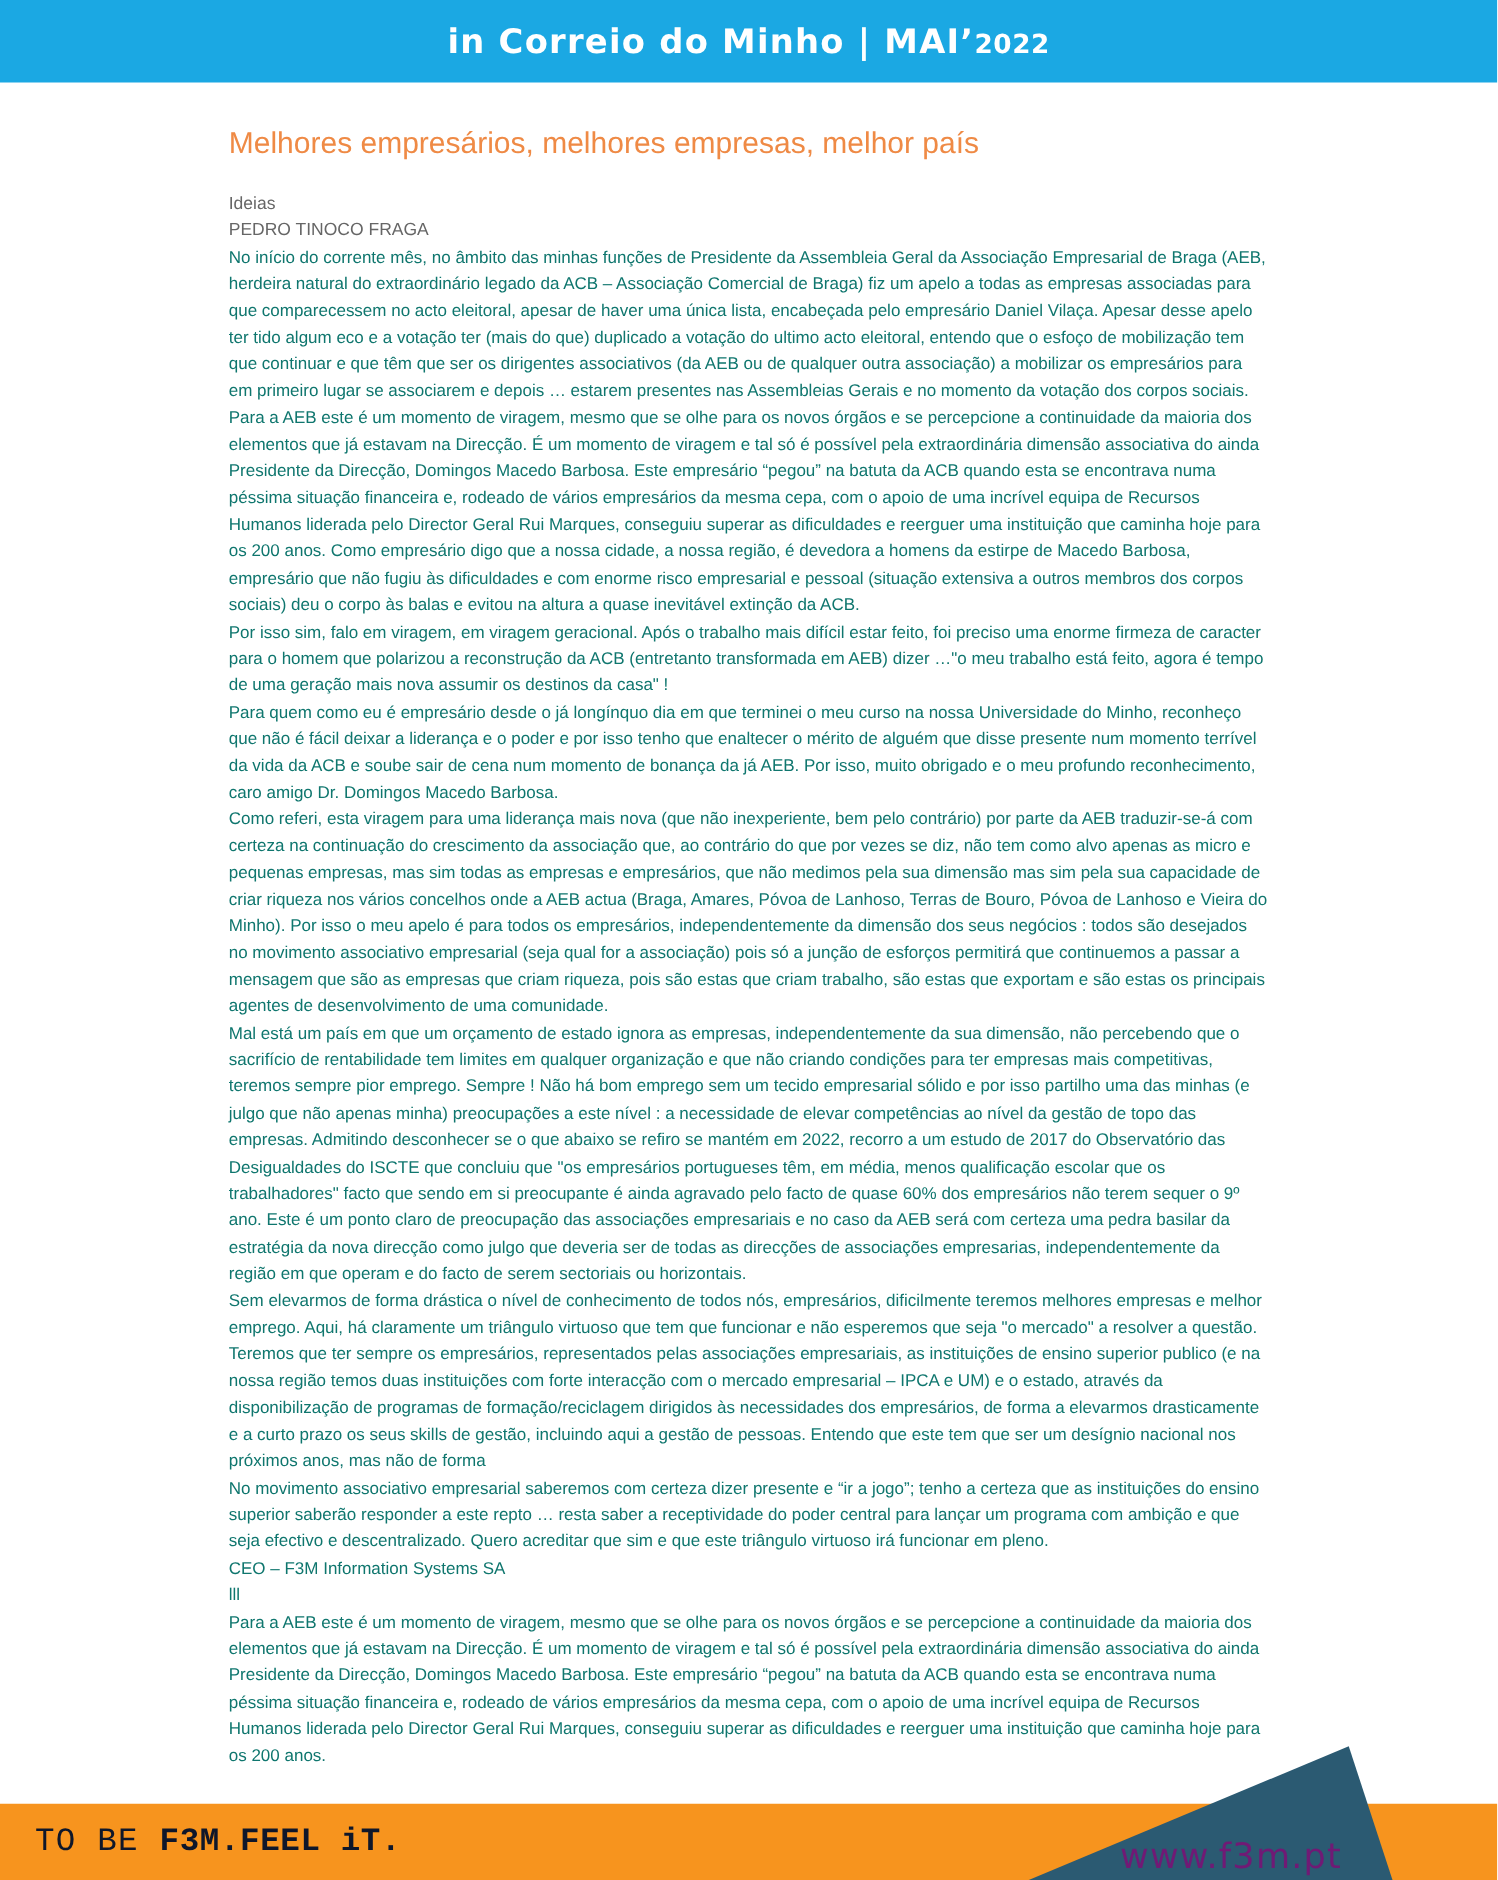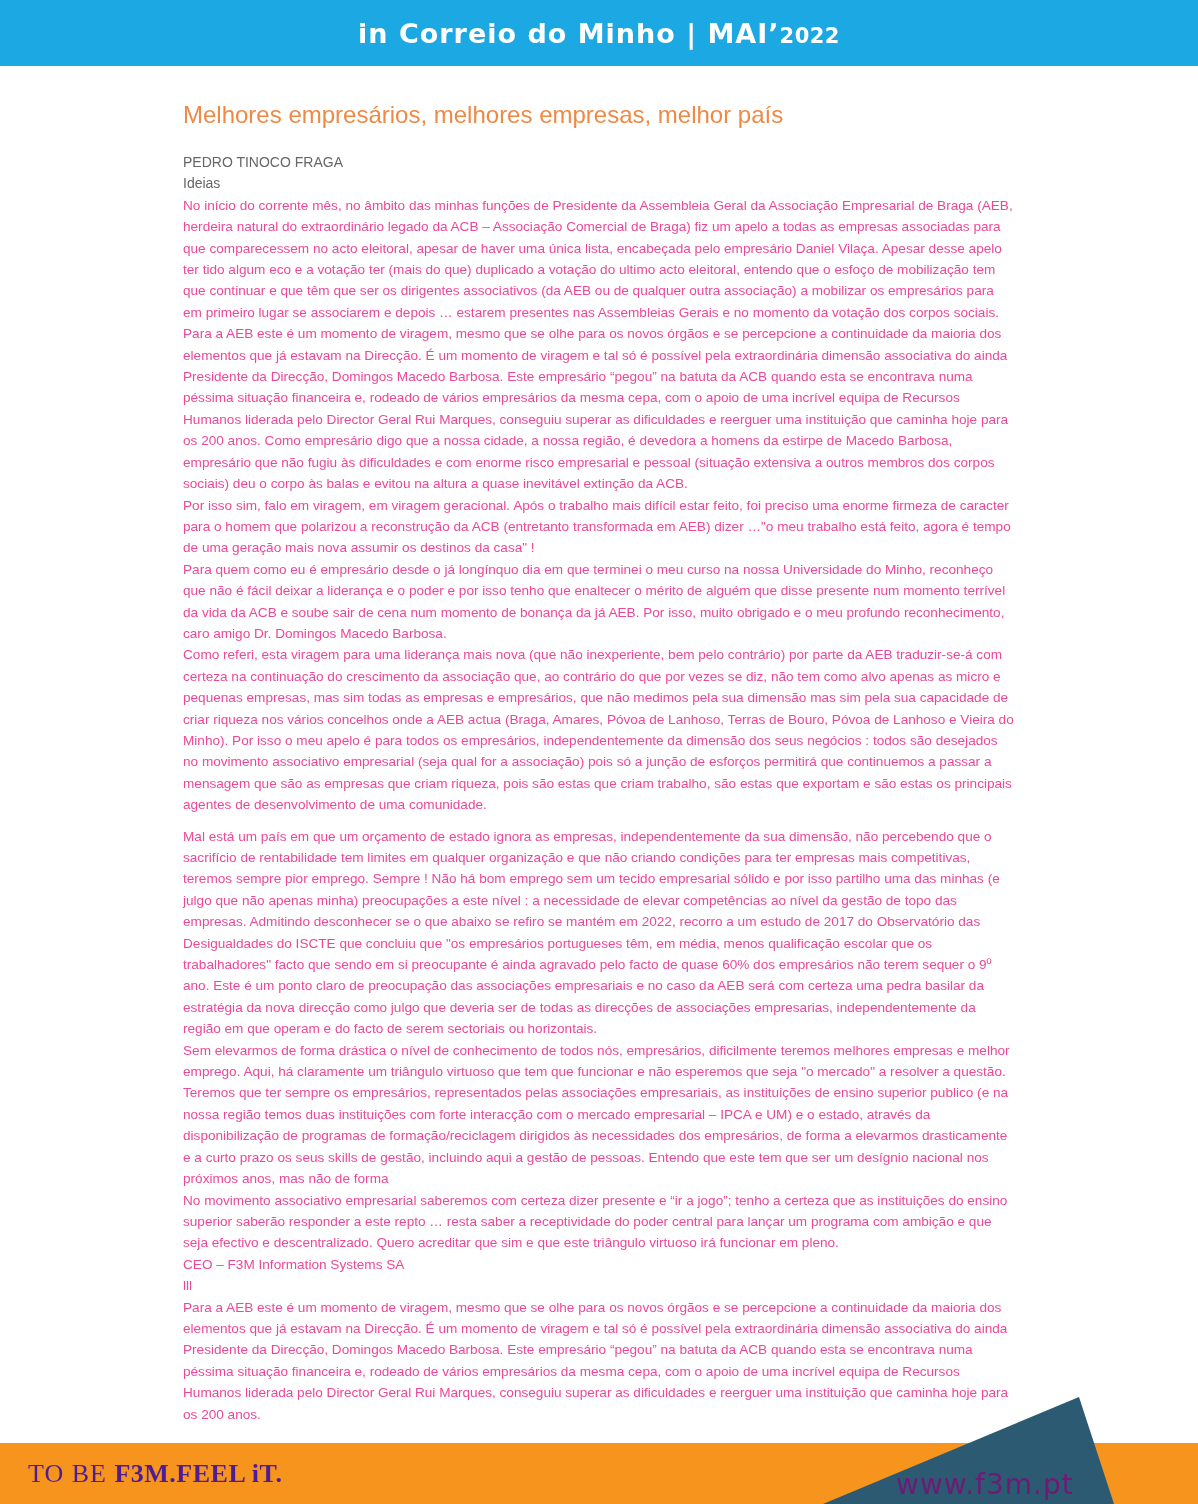--- a/index.html
+++ b/index.html
@@ -49,40 +49,40 @@
   }
   .byline {
     font-size: 14px;
     line-height: 21.4px;
     color: #666666;
   }
   .article p {
     margin: 0;
     font-size: 13.6px;
     line-height: 21.4px;
-    color: #ec4899;
+    color: #0f766e;
   }
-  .article p.gap { margin-top: 10px; }
+  .article p.gap { }
 
   
   .footer-bar {
     position: absolute;
     left: 0; bottom: 0;
     width: 100%;
     height: 61px;
     background: #F7941E;
   }
   .tagline {
     position: absolute;
     left: 28px;
     top: 0;
     height: 61px;
     line-height: 61px;
-    color: #4c1d95;
-    font-family: Liberation Serif, serif;
+    color: #0f172a;
+    font-family: Liberation Mono, monospace;
     font-size: 26px;
     white-space: nowrap;
   }
   .tagline .light { font-weight: 200; letter-spacing: 1px; }
   .tagline .bold  { font-weight: bold; letter-spacing: 0.5px; }
 
   .corner-svg {
     position: absolute;
     left: 810px;
     top: 1390px;
@@ -107,22 +107,22 @@
 <body>
 
 <div class="page">
 
   <header class="topbar">
     <span class="topbar-title"><span>in Correio do Minho | MAI’</span><span class="yr">2022</span></span>
   </header>
 
   <main class="article">
     <h1>Melhores empresários, melhores empresas, melhor país</h1>
+    <div class="byline">Ideias</div>
     <div class="byline">PEDRO TINOCO FRAGA</div>
-    <div class="byline">Ideias</div>
     <p>No início do corrente mês, no âmbito das minhas funções de Presidente da Assembleia Geral da Associação Empresarial de Braga (AEB, herdeira natural do extraordinário legado da ACB – Associação Comercial de Braga) fiz um apelo a todas as empresas associadas para que comparecessem no acto eleitoral, apesar de haver uma única lista, encabeçada pelo empresário Daniel Vilaça. Apesar desse apelo ter tido algum eco e a votação ter (mais do que) duplicado a votação do ultimo acto eleitoral, entendo que o esfoço de mobilização tem que continuar e que têm que ser os dirigentes associativos (da AEB ou de qualquer outra associação) a mobilizar os empresários para em primeiro lugar se associarem e depois … estarem presentes nas Assembleias Gerais e no momento da votação dos corpos sociais.</p>
     <p>Para a AEB este é um momento de viragem, mesmo que se olhe para os novos órgãos e se percepcione a continuidade da maioria dos elementos que já estavam na Direcção. É um momento de viragem e tal só é possível pela extraordinária dimensão associativa do ainda Presidente da Direcção, Domingos Macedo Barbosa. Este empresário “pegou” na batuta da ACB quando esta se encontrava numa péssima situação financeira e, rodeado de vários empresários da mesma cepa, com o apoio de uma incrível equipa de Recursos Humanos liderada pelo Director Geral Rui Marques, conseguiu superar as dificuldades e reerguer uma instituição que caminha hoje para os 200 anos. Como empresário digo que a nossa cidade, a nossa região, é devedora a homens da estirpe de Macedo Barbosa, empresário que não fugiu às dificuldades e com enorme risco empresarial e pessoal (situação extensiva a outros membros dos corpos sociais) deu o corpo às balas e evitou na altura a quase inevitável extinção da ACB.</p>
     <p>Por isso sim, falo em viragem, em viragem geracional. Após o trabalho mais difícil estar feito, foi preciso uma enorme firmeza de caracter para o homem que polarizou a reconstrução da ACB (entretanto transformada em AEB) dizer …"o meu trabalho está feito, agora é tempo de uma geração mais nova assumir os destinos da casa" !</p>
     <p>Para quem como eu é empresário desde o já longínquo dia em que terminei o meu curso na nossa Universidade do Minho, reconheço que não é fácil deixar a liderança e o poder e por isso tenho que enaltecer o mérito de alguém que disse presente num momento terrível da vida da ACB e soube sair de cena num momento de bonança da já AEB. Por isso, muito obrigado e o meu profundo reconhecimento, caro amigo Dr. Domingos Macedo Barbosa.</p>
     <p>Como referi, esta viragem para uma liderança mais nova (que não inexperiente, bem pelo contrário) por parte da AEB traduzir-se-á com certeza na continuação do crescimento da associação que, ao contrário do que por vezes se diz, não tem como alvo apenas as micro e pequenas empresas, mas sim todas as empresas e empresários, que não medimos pela sua dimensão mas sim pela sua capacidade de criar riqueza nos vários concelhos onde a AEB actua (Braga, Amares, Póvoa de Lanhoso, Terras de Bouro, Póvoa de Lanhoso e Vieira do Minho). Por isso o meu apelo é para todos os empresários, independentemente da dimensão dos seus negócios : todos são desejados no movimento associativo empresarial (seja qual for a associação) pois só a junção de esforços permitirá que continuemos a passar a mensagem que são as empresas que criam riqueza, pois são estas que criam trabalho, são estas que exportam e são estas os principais agentes de desenvolvimento de uma comunidade.</p>
     <p class="gap">Mal está um país em que um orçamento de estado ignora as empresas, independentemente da sua dimensão, não percebendo que o sacrifício de rentabilidade tem limites em qualquer organização e que não criando condições para ter empresas mais competitivas, teremos sempre pior emprego. Sempre ! Não há bom emprego sem um tecido empresarial sólido e por isso partilho uma das minhas (e julgo que não apenas minha) preocupações a este nível : a necessidade de elevar competências ao nível da gestão de topo das empresas. Admitindo desconhecer se o que abaixo se refiro se mantém em 2022, recorro a um estudo de 2017 do Observatório das Desigualdades do ISCTE que concluiu que "os empresários portugueses têm, em média, menos qualificação escolar que os trabalhadores" facto que sendo em si preocupante é ainda agravado pelo facto de quase 60% dos empresários não terem sequer o 9º ano. Este é um ponto claro de preocupação das associações empresariais e no caso da AEB será com certeza uma pedra basilar da estratégia da nova direcção como julgo que deveria ser de todas as direcções de associações empresarias, independentemente da região em que operam e do facto de serem sectoriais ou horizontais.</p>
     <p>Sem elevarmos de forma drástica o nível de conhecimento de todos nós, empresários, dificilmente teremos melhores empresas e melhor emprego. Aqui, há claramente um triângulo virtuoso que tem que funcionar e não esperemos que seja "o mercado" a resolver a questão. Teremos que ter sempre os empresários, representados pelas associações empresariais, as instituições de ensino superior publico (e na nossa região temos duas instituições com forte interacção com o mercado empresarial – IPCA e UM) e o estado, através da disponibilização de programas de formação/reciclagem dirigidos às necessidades dos empresários, de forma a elevarmos drasticamente e a curto prazo os seus skills de gestão, incluindo aqui a gestão de pessoas. Entendo que este tem que ser um desígnio nacional nos próximos anos, mas não de forma</p>
     <p>No movimento associativo empresarial saberemos com certeza dizer presente e “ir a jogo”; tenho a certeza que as instituições do ensino superior saberão responder a este repto … resta saber a receptividade do poder central para lançar um programa com ambição e que seja efectivo e descentralizado. Quero acreditar que sim e que este triângulo virtuoso irá funcionar em pleno.</p>
     <p>CEO – F3M Information Systems SA</p>
     <p>lll</p>

